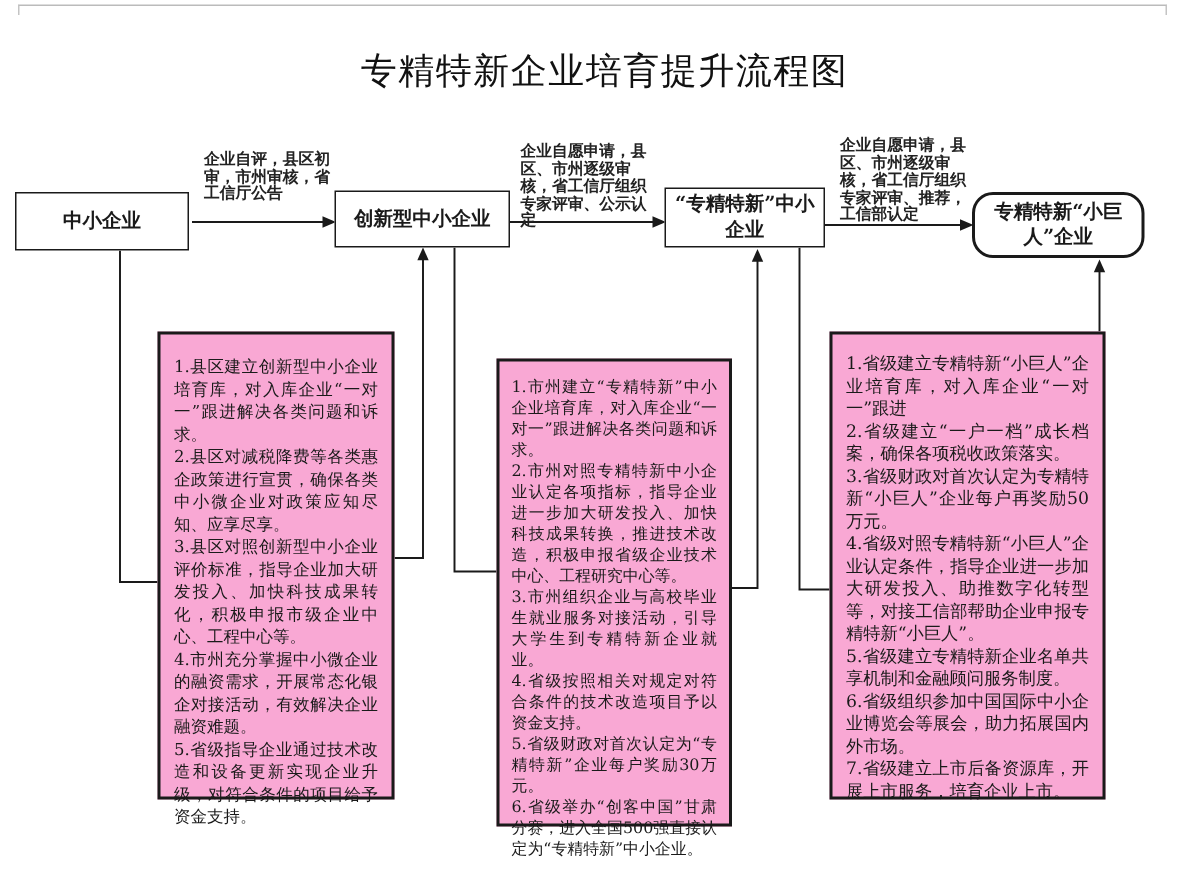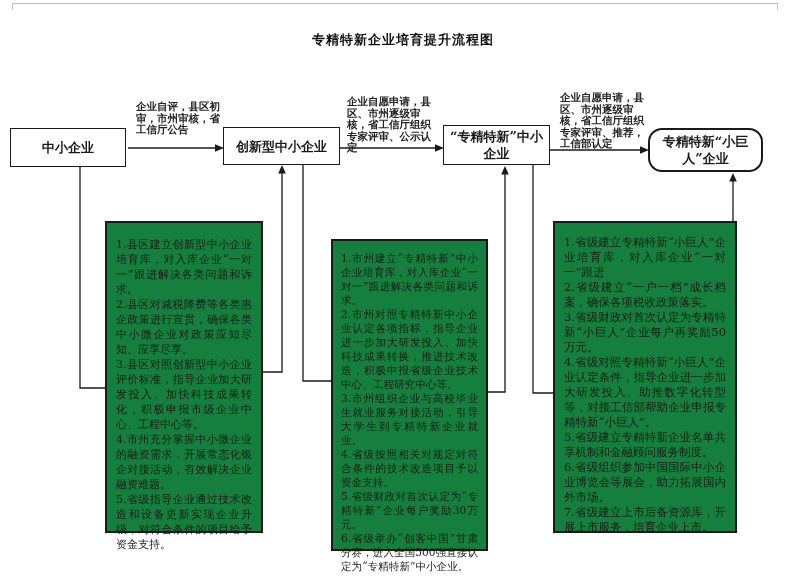--- a/index.html
+++ b/index.html
@@ -20,22 +20,22 @@
     left: 12px; right: 12px; top: 3px; height: 7px;
     border-top: 1px solid #bbbbbb;
     border-left: 1px solid #c4c4c4;
     border-right: 1px solid #c4c4c4;
   }
   .title {
     position: absolute;
     left: 0; right: 0; top: 31px;
     text-align: center;
     padding-left: 16px;
-    font-size: 13px;
-    font-weight: bold;
+    font-size: 24px;
+    font-weight: normal;
     letter-spacing: 1px;
     color: #111111;
   }
   svg.connectors {
     position: absolute;
     left: 0; top: 0;
     width: 790px; height: 583px;
   }
   .stage {
     position: absolute;
@@ -59,21 +59,21 @@
     font-weight: bold;
     font-size: 10.5px;
     line-height: 11.5px;
     color: #222222;
   }
   .t1 { left: 136px; top: 101px; width: 92px; }
   .t2 { left: 347px; top: 96px;  width: 92px; }
   .t3 { left: 560px; top: 92px;  width: 92px; }
   .panel {
     position: absolute;
-    background: #15803d;
+    background: #f9a8d4;
     border: 2px solid #1a1a1a;
   }
   .panel p { text-align: justify; }
   .p1 { left: 105px; top: 221px; width: 158px; height: 312px;
         padding: 14px 9px;  font-size: 11px;   line-height: 15px; }
   .p2 { left: 331px; top: 239px; width: 157px; height: 312px;
         padding: 10px 8px;  font-size: 10.6px; line-height: 14px; }
   .p3 { left: 553px; top: 221px; width: 184px; height: 312px;
         padding: 12px 9px;  font-size: 11.5px; line-height: 15px; }
 </style>

